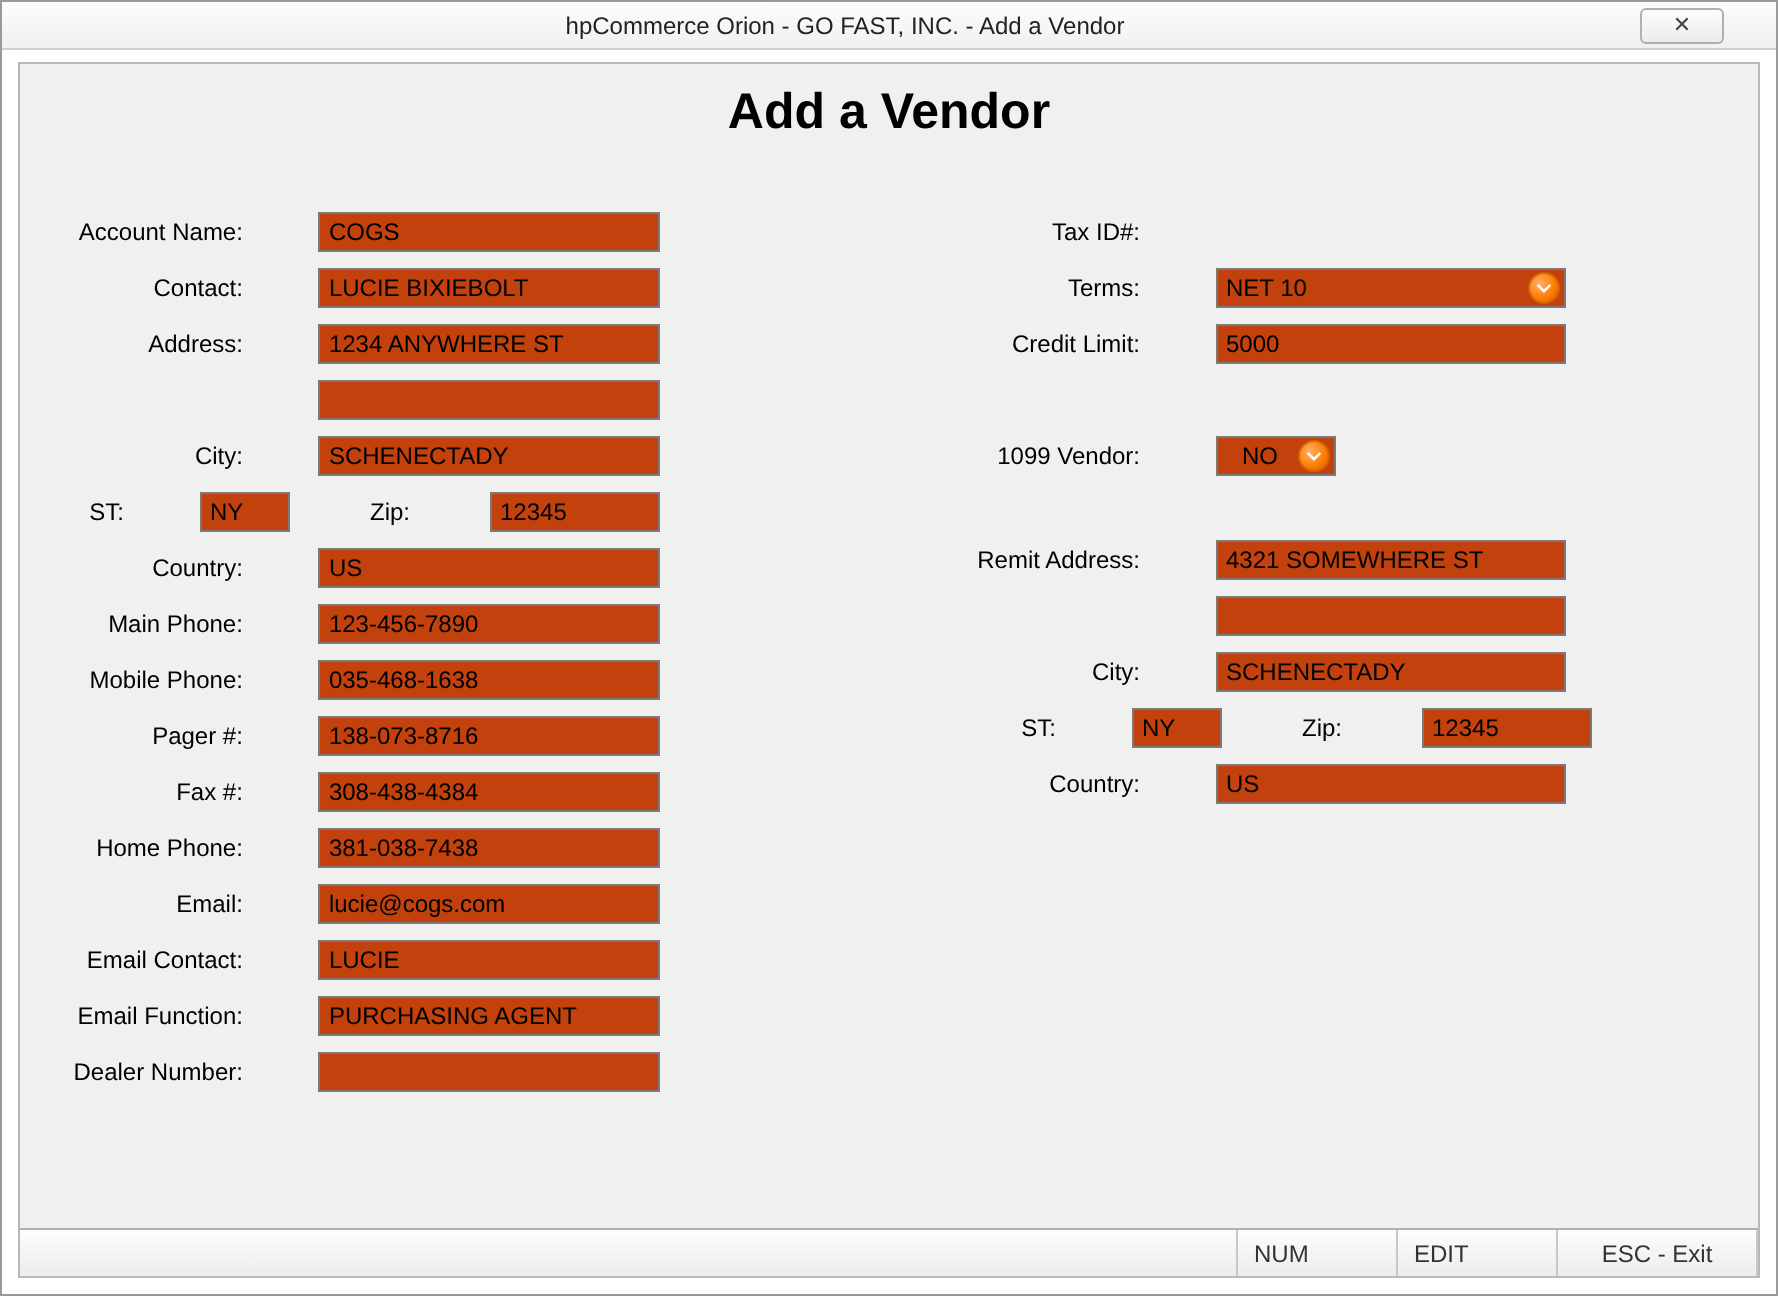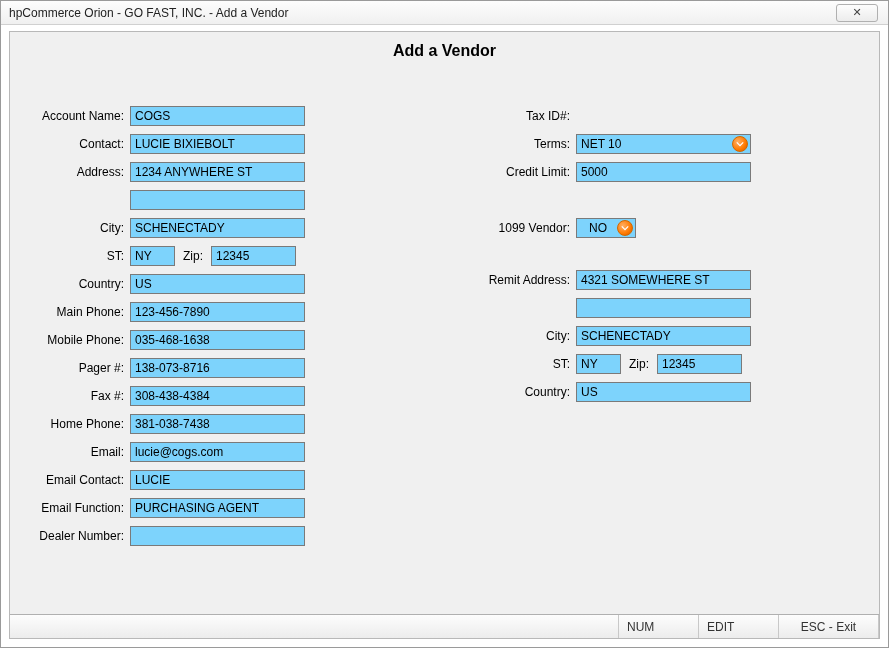--- a/index.html
+++ b/index.html
@@ -17,23 +17,24 @@
     border: 1px solid #9a9a9a;
     background: #fff;
     position: relative;
   }
   .titlebar {
     height: 24px;
     background: linear-gradient(#fdfdfd, #f0f0f0);
     border-bottom: 1px solid #d0d0d0;
     display: flex;
     align-items: center;
-    padding: 0 8px;
+    padding: 0 24px;
     font-size: 12px;
     color: #222;
+    text-align: center;
   }
   .titlebar .title-text { flex: 1; }
   .close-btn {
     width: 42px; height: 18px;
     border: 1px solid #b0b0b0;
     border-radius: 3px;
     background: linear-gradient(#fdfdfd,#ececec);
     display: flex; align-items: center; justify-content: center;
     font-size: 11px; color: #444;
     cursor: pointer;
@@ -42,52 +43,53 @@
   .client {
     position: absolute;
     top: 30px; left: 8px; right: 8px; bottom: 8px;
     border: 1px solid #b8b8b8;
     background: #f0f0f0;
   }
   .page-title {
     position: absolute;
     top: 10px; left: 0; right: 0;
     text-align: center;
-    font-size: 16px;
+    font-size: 25px;
     font-weight: bold;
     color: #000;
   }
   .form-area {
     position: absolute;
     top: 50px; left: 0; right: 0; bottom: 30px;
   }
   .col {
     position: absolute;
     top: 20px;
   }
   .col.left { left: 20px; width: 300px; }
   .col.right { left: 466px; width: 320px; }
 
   .row {
     display: flex;
     align-items: center;
     height: 28px;
+    gap: 32px;
   }
   .lbl {
     width: 100px;
     text-align: right;
     padding-right: 6px;
     font-size: 12px;
     color: #000;
     white-space: nowrap;
   }
   .col.left .lbl { width: 100px; }
   .inp {
     border: 1px solid #7a7a7a;
-    background: #7dd3fc;
+    background: #c2410c;
     height: 20px;
     padding: 1px 4px;
     font-size: 12px;
     font-family: inherit;
     outline: none;
   }
   .inp.w175 { width: 175px; }
   .inp.w60  { width: 45px; }
   .inp.w80  { width: 85px; }
   .zip-lbl {

